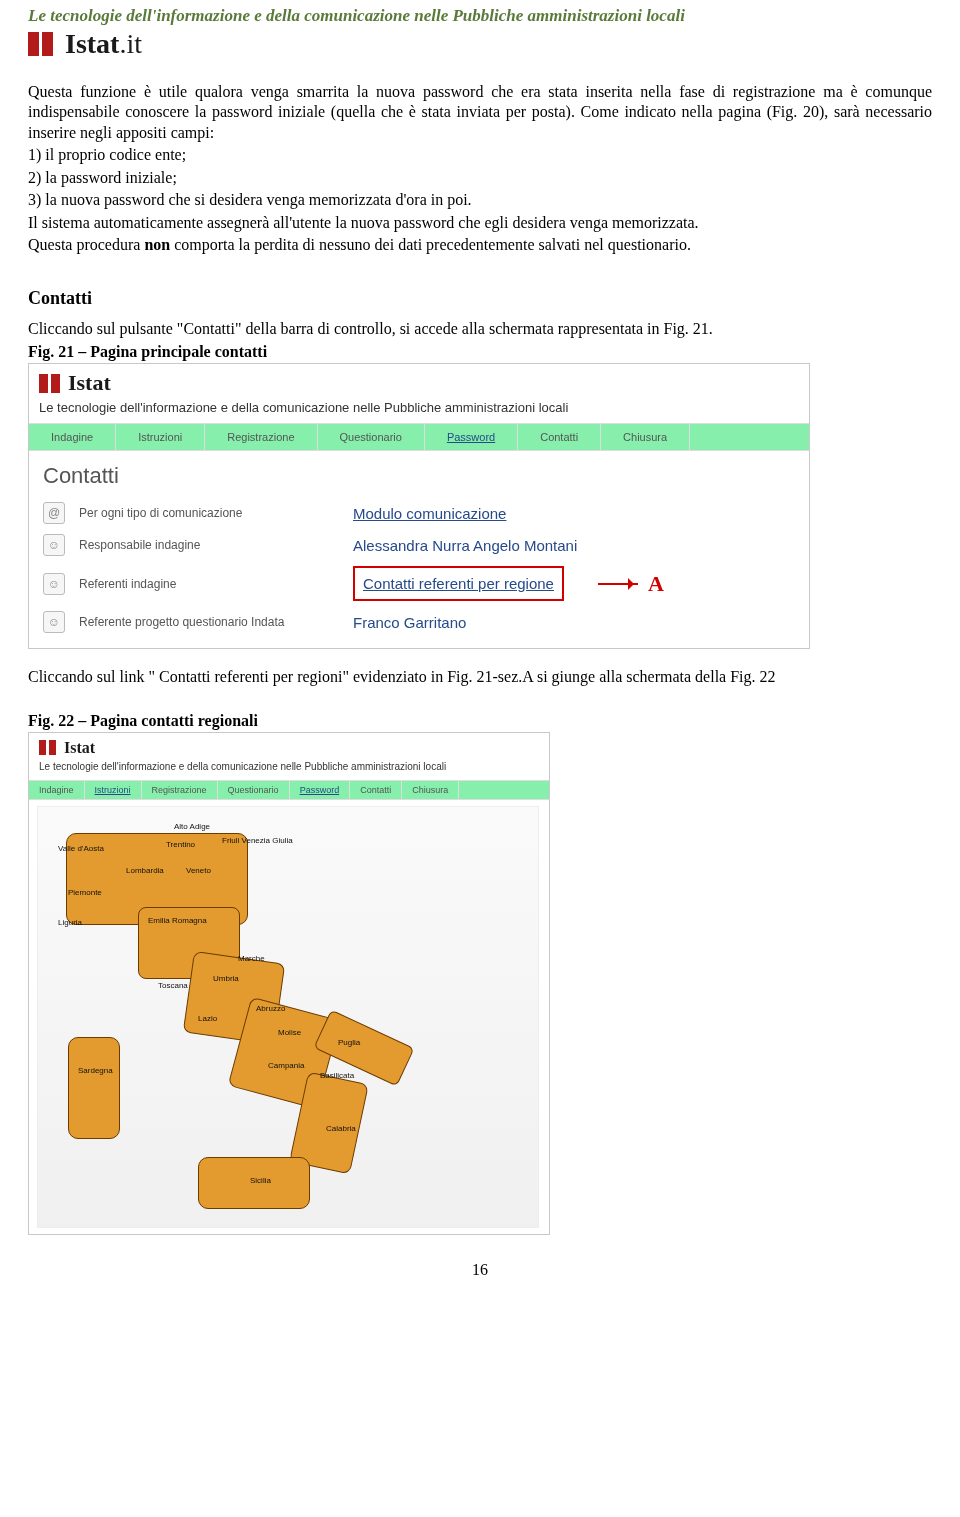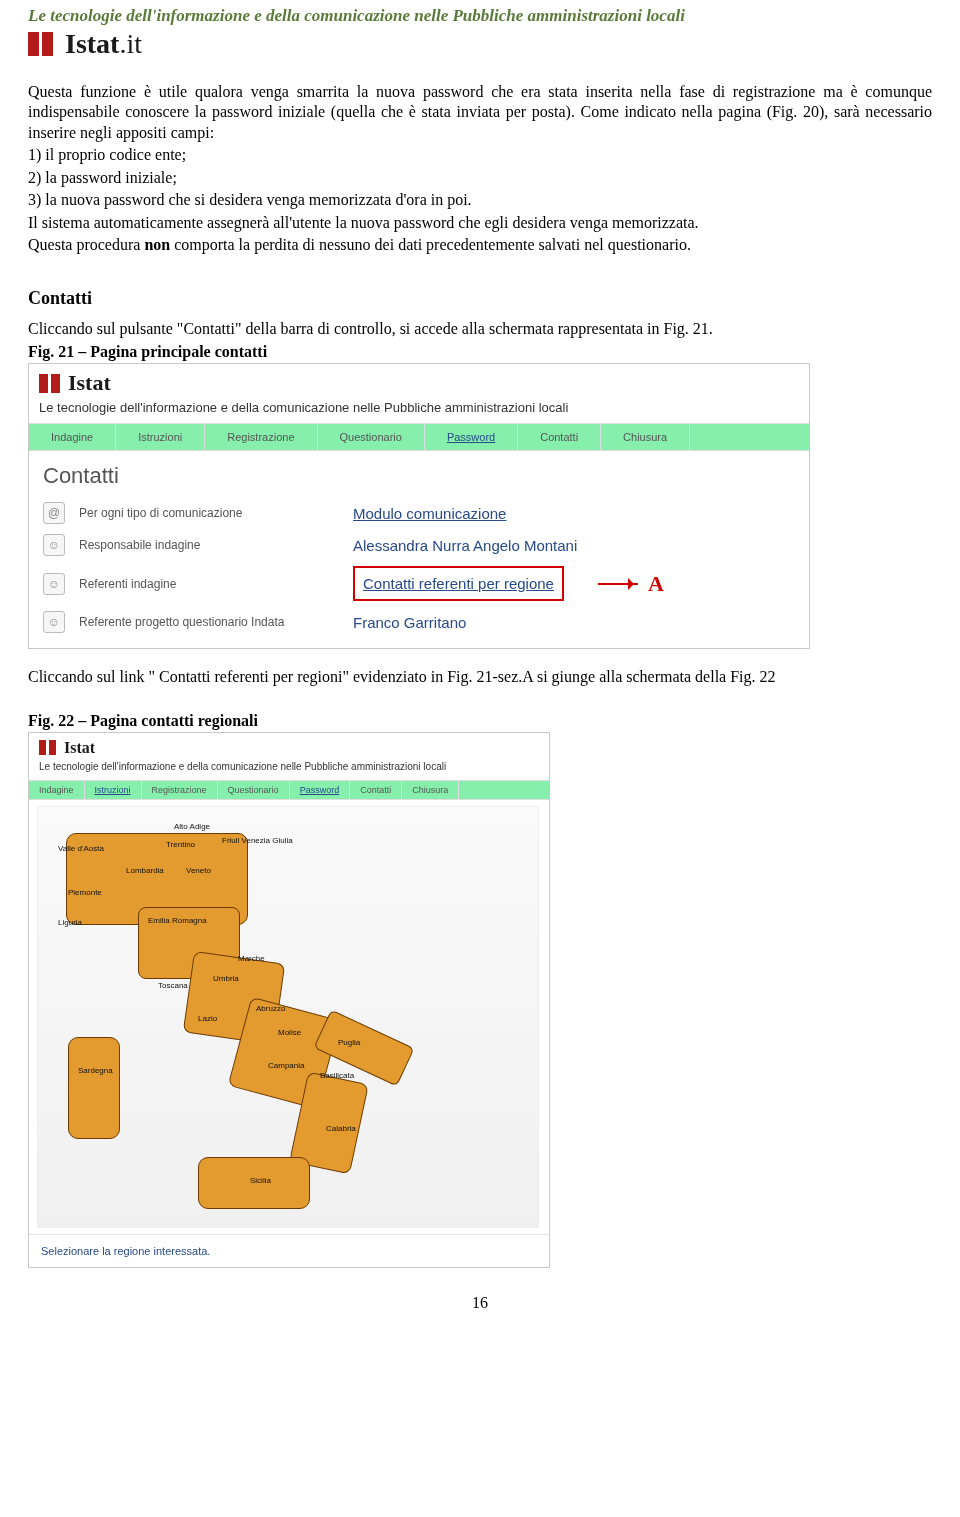--- a/index.html
+++ b/index.html
@@ -299,19 +299,18 @@
       <div class="region" style="left: 160px; top: 208px;">Lazio</div>
       <div class="region" style="left: 218px; top: 198px;">Abruzzo</div>
       <div class="region" style="left: 240px; top: 222px;">Molise</div>
       <div class="region" style="left: 230px; top: 255px; text-align: center;">Campania</div>
       <div class="region" style="left: 300px; top: 232px;">Puglia</div>
       <div class="region" style="left: 282px; top: 265px;">Basilicata</div>
       <div class="region" style="left: 288px; top: 318px;">Calabria</div>
       <div class="region" style="left: 212px; top: 370px;">Sicilia</div>
       <div class="region" style="left: 40px; top: 260px;">Sardegna</div>
     </div>
-  <div class="footer-hint">Selezionare la regione interessata.</div>
 </div>
 
 <div class="page-num">16</div>
 
 
 
 
 </body></html>

